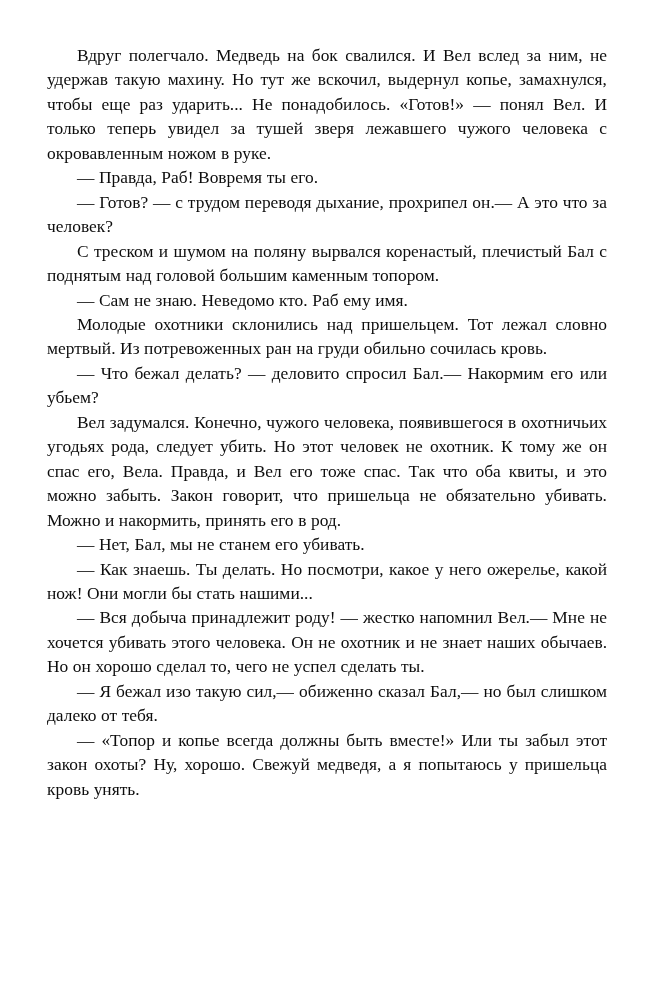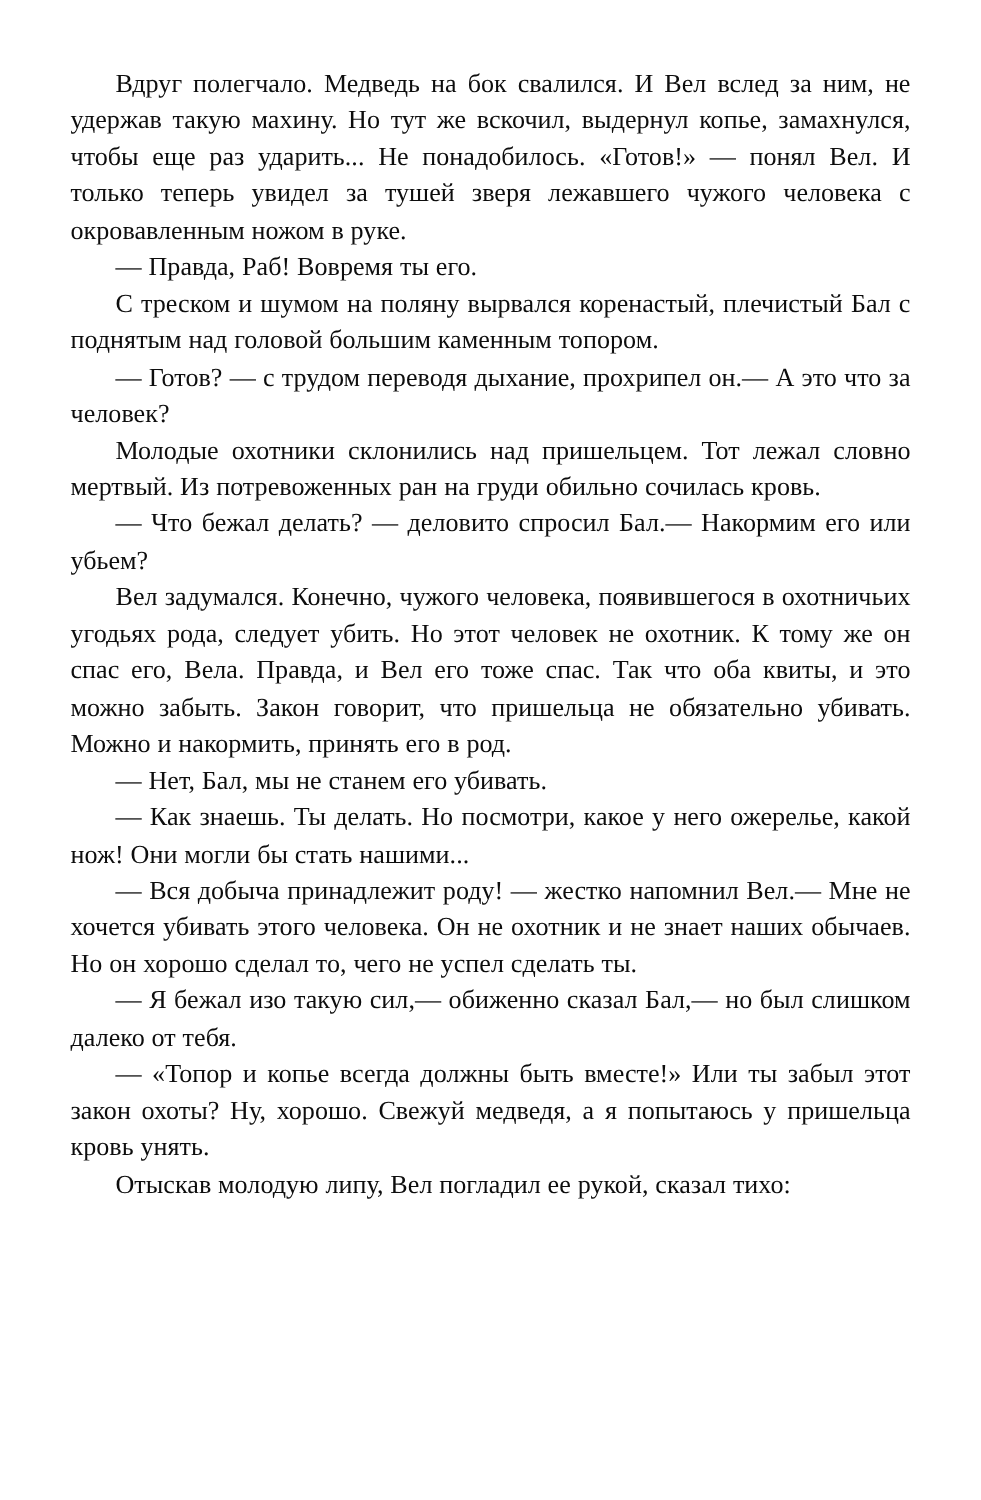--- a/index.html
+++ b/index.html
@@ -48,22 +48,23 @@
   }
 </style>
 </head>
 <body>
 
 <div class="page">
 
   <div class="text-block">
     <p class="para">Вдруг полегчало. Медведь на бок свалился. И Вел вслед за ним, не удержав такую махину. Но тут же вскочил, выдернул копье, замахнулся, чтобы еще раз ударить... Не понадобилось. «Готов!» — понял Вел. И только теперь увидел за тушей зверя лежавшего чужого человека с окровавленным ножом в руке.</p>
     <p class="para">— Правда, Раб! Вовремя ты его.</p>
+    <p class="para">— Готов? — с трудом переводя дыхание, прохрипел он.— А это что за человек?</p>
     <p class="para">С треском и шумом на поляну вырвался коренастый, плечистый Бал с поднятым над головой большим каменным топором.</p>
-    <p class="para">— Готов? — с трудом переводя дыхание, прохрипел он.— А это что за человек?</p>
+    <p class="para">— Сам не знаю. Неведомо кто. Раб ему имя.</p>
     <p class="para">Молодые охотники склонились над пришельцем. Тот лежал словно мертвый. Из потревоженных ран на груди обильно сочилась кровь.</p>
     <p class="para">— Что бежал делать? — деловито спросил Бал.— Накормим его или убьем?</p>
     <p class="para">Вел задумался. Конечно, чужого человека, появившегося в охотничьих угодьях рода, следует убить. Но этот человек не охотник. К тому же он спас его, Вела. Правда, и Вел его тоже спас. Так что оба квиты, и это можно забыть. Закон говорит, что пришельца не обязательно убивать. Можно и накормить, принять его в род.</p>
     <p class="para">— Нет, Бал, мы не станем его убивать.</p>
     <p class="para">— Как знаешь. Ты делать. Но посмотри, какое у него ожерелье, какой нож! Они могли бы стать нашими...</p>
     <p class="para">— Вся добыча принадлежит роду! — жестко напомнил Вел.— Мне не хочется убивать этого человека. Он не охотник и не знает наших обычаев. Но он хорошо сделал то, чего не успел сделать ты.</p>
     <p class="para">— Я бежал изо такую сил,— обиженно сказал Бал,— но был слишком далеко от тебя.</p>
     <p class="para">— «Топор и копье всегда должны быть вместе!» Или ты забыл этот закон охоты? Ну, хорошо. Свежуй медведя, а я попытаюсь у пришельца кровь унять.</p>
     <p class="para">Отыскав молодую липу, Вел погладил ее рукой, сказал тихо:</p>
   </div>

